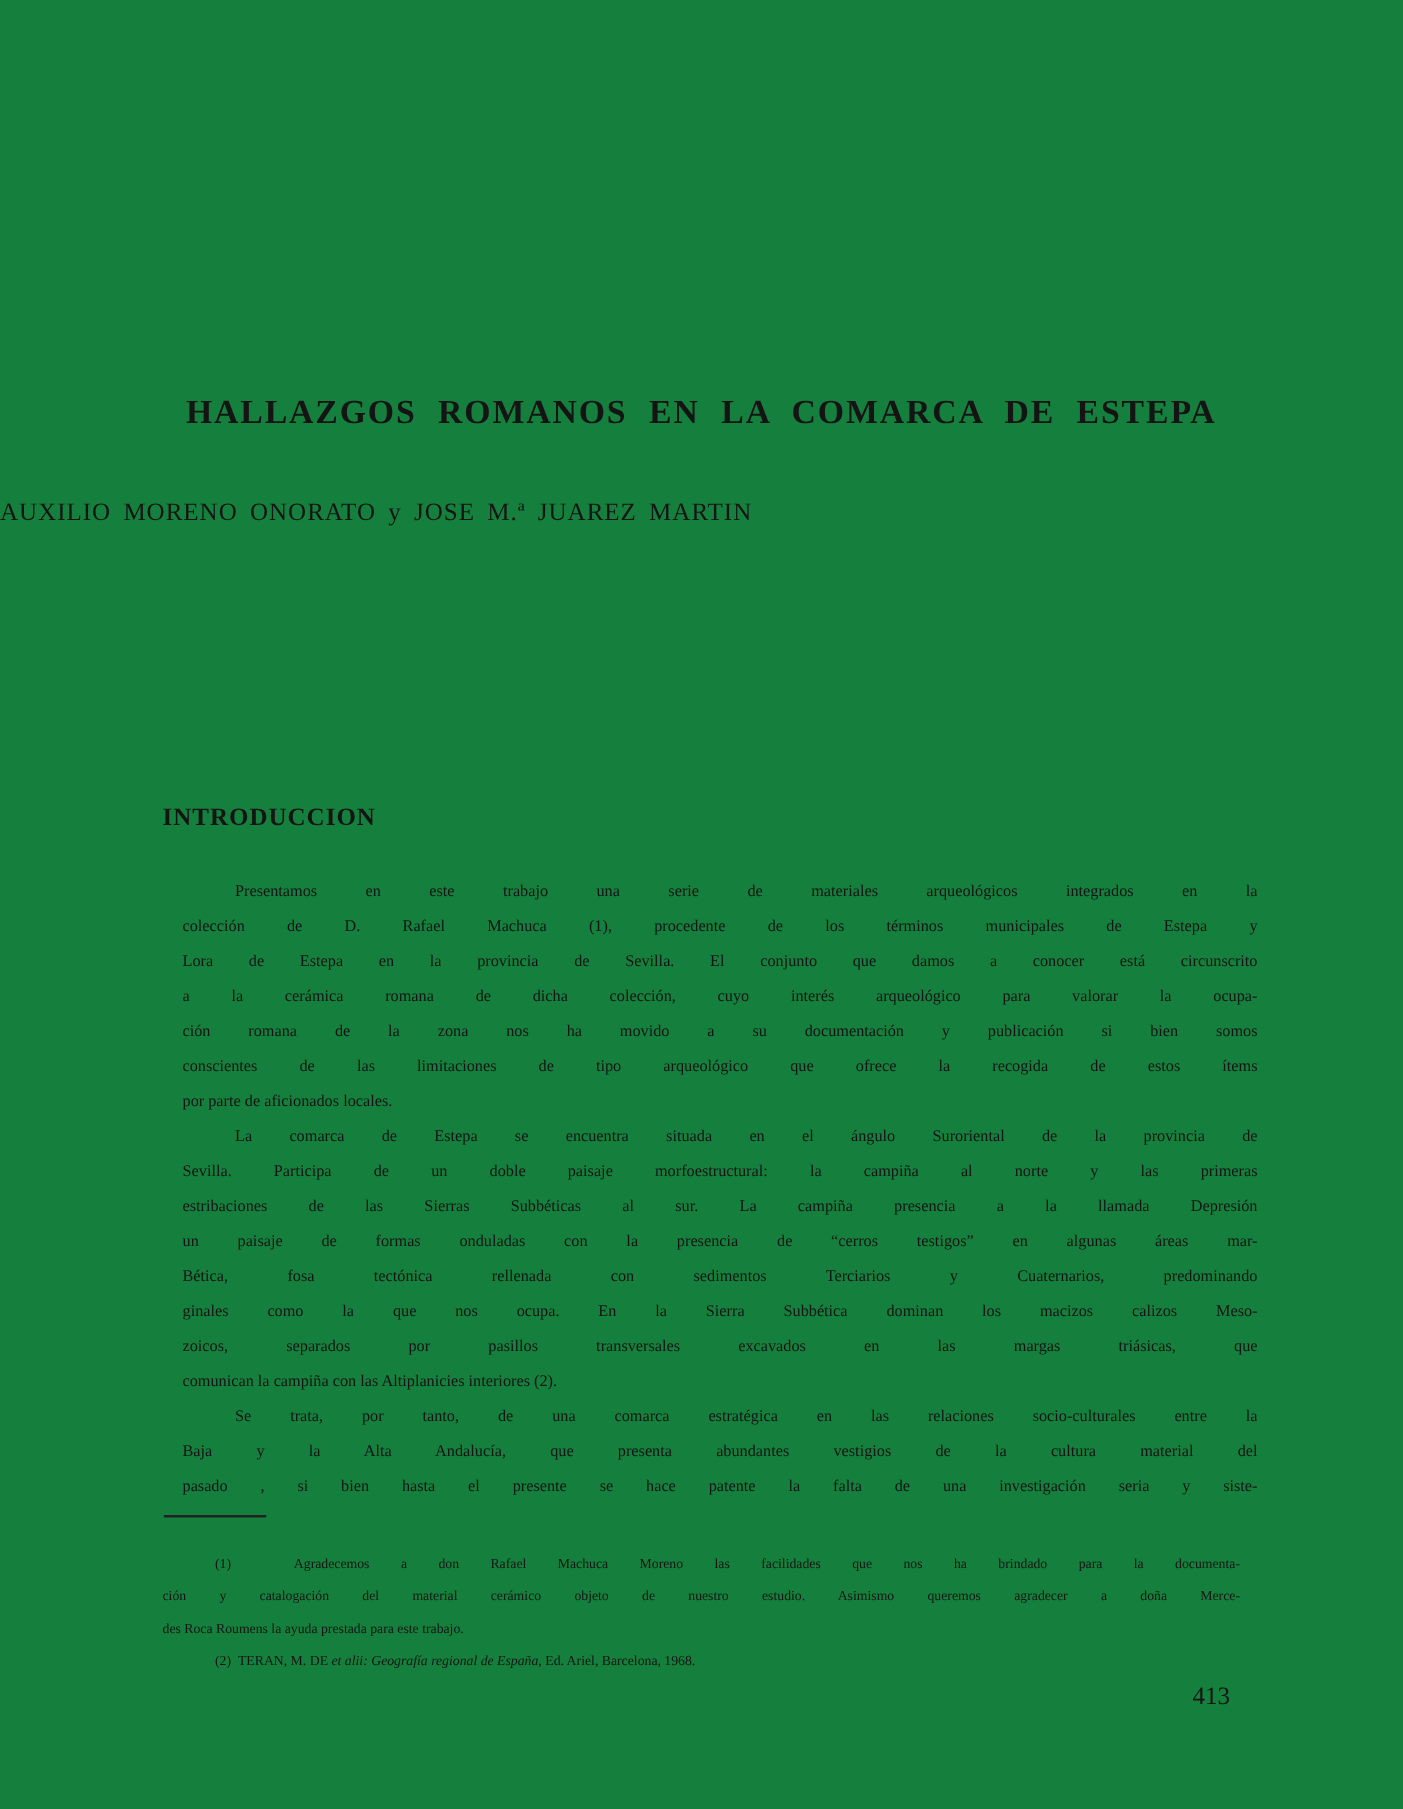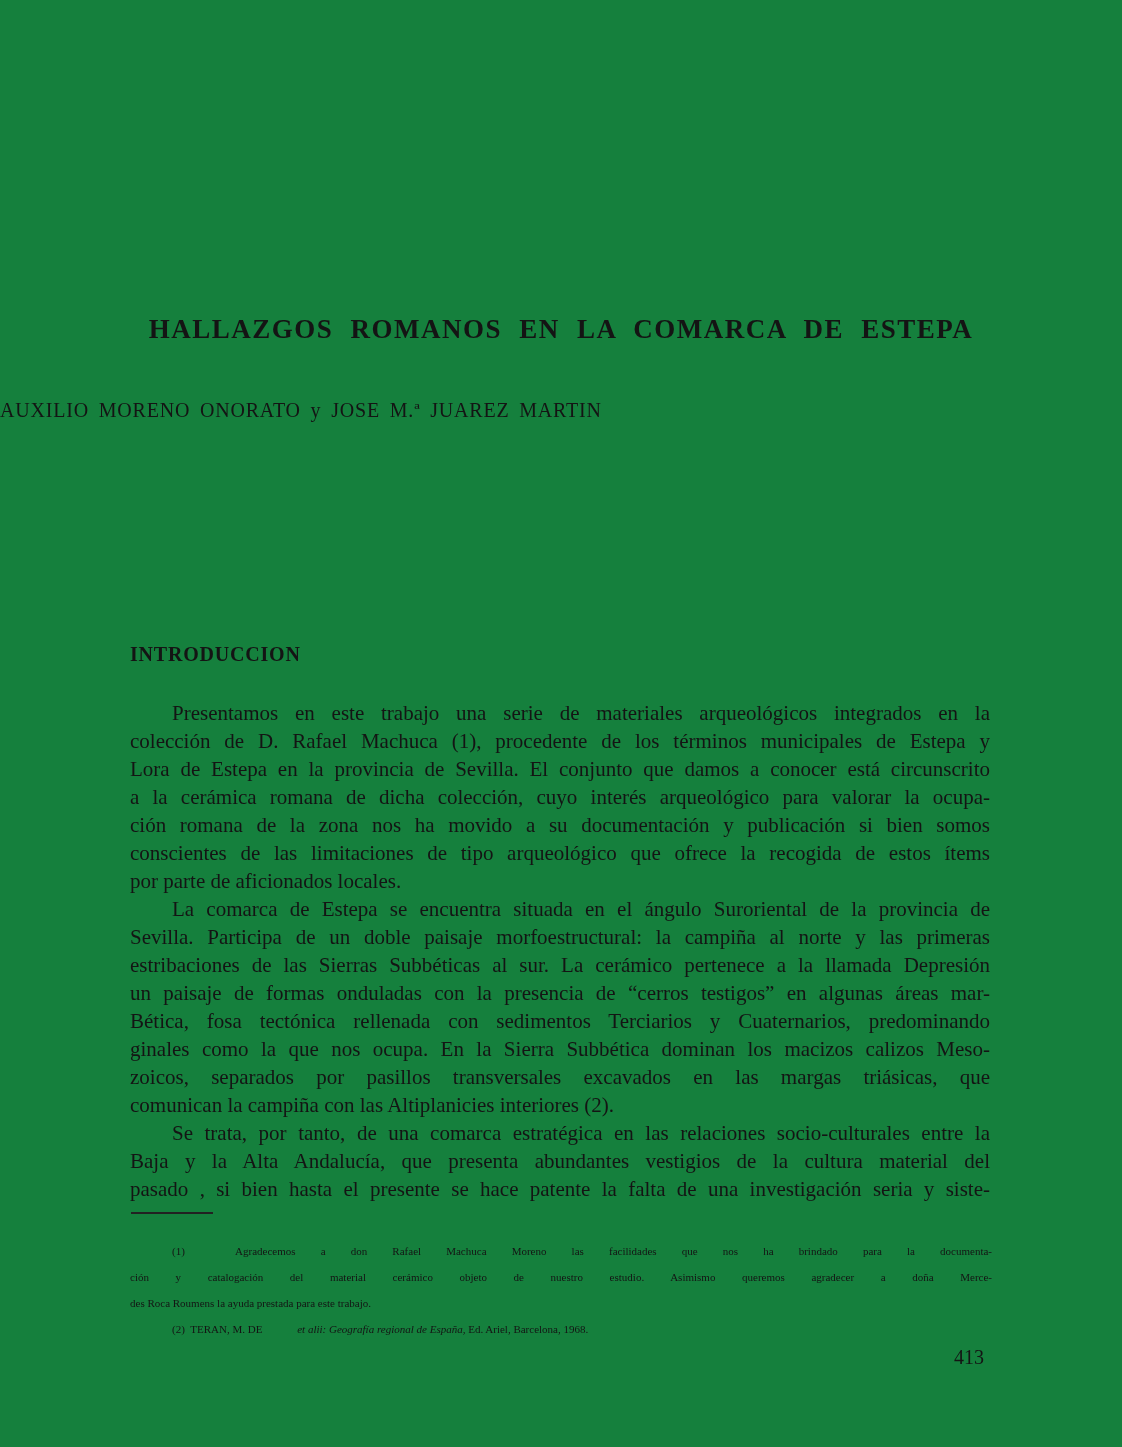--- a/index.html
+++ b/index.html
@@ -37,23 +37,23 @@
     position: absolute;
     top: 643px;
     left: 130px;
     font-weight: bold;
     font-size: 20px;
     letter-spacing: 0.8px;
   }
   .body-text {
     position: absolute;
     top: 699px;
-    left: 130px;
+    left: 146px;
     width: 860px;
-    font-size: 21px;
+    font-size: 13px;
   }
   .body-text .line {
     line-height: 28px;
     height: 28px;
     text-align: justify;
     text-align-last: justify;
     white-space: normal;
   }
   .body-text .line.para-end {
     text-align-last: auto;
@@ -73,21 +73,21 @@
     width: 862px;
     font-size: 11px;
   }
   .footnotes .line {
     line-height: 26px;
     height: 26px;
     text-align: justify;
     text-align-last: justify;
   }
   .footnotes .line.para-end { text-align-last: auto; }
-  .footnotes .italic { font-style: italic; margin-left: 32px; }
+  .footnotes .italic { font-style: italic; }
   .page-number {
     position: absolute;
     top: 1346px;
     left: 124px;
     width: 860px;
     text-align: right;
     font-size: 20px;
   }
 </style>
 </head>
@@ -107,21 +107,21 @@
       <div class="line">colección de D. Rafael Machuca (1), procedente de los términos municipales de Estepa y</div>
       <div class="line">Lora de Estepa en la provincia de Sevilla. El conjunto que damos a conocer está circunscrito</div>
       <div class="line">a la cerámica romana de dicha colección, cuyo interés arqueológico para valorar la ocupa-</div>
       <div class="line">ción romana de la zona nos ha movido a su documentación y publicación si bien somos</div>
       <div class="line">conscientes de las limitaciones de tipo arqueológico que ofrece la recogida de estos ítems</div>
       <div class="line para-end">por parte de aficionados locales.</div>
     </div>
     <div>
       <div class="line indent">La comarca de Estepa se encuentra situada en el ángulo Suroriental de la provincia de</div>
       <div class="line">Sevilla. Participa de un doble paisaje morfoestructural: la campiña al norte y las primeras</div>
-      <div class="line">estribaciones de las Sierras Subbéticas al sur. La cerámico pertenece a la llamada Depresión</div>
+      <div class="line">estribaciones de las Sierras Subbéticas al sur. La campiña presencia a la llamada Depresión</div>
       <div class="line">un paisaje de formas onduladas con la presencia de “cerros testigos” en algunas áreas mar-</div>
       <div class="line">Bética, fosa tectónica rellenada con sedimentos Terciarios y Cuaternarios, predominando</div>
       <div class="line">ginales como la que nos ocupa. En la Sierra Subbética dominan los macizos calizos Meso-</div>
       <div class="line">zoicos, separados por pasillos transversales excavados en las margas triásicas, que</div>
       <div class="line para-end">comunican la campiña con las Altiplanicies interiores (2).</div>
     </div>
     <div>
       <div class="line indent">Se trata, por tanto, de una comarca estratégica en las relaciones socio-culturales entre la</div>
       <div class="line">Baja y la Alta Andalucía, que presenta abundantes vestigios de la cultura material del</div>
       <div class="line">pasado , si bien hasta el presente se hace patente la falta de una investigación seria y siste-</div>

